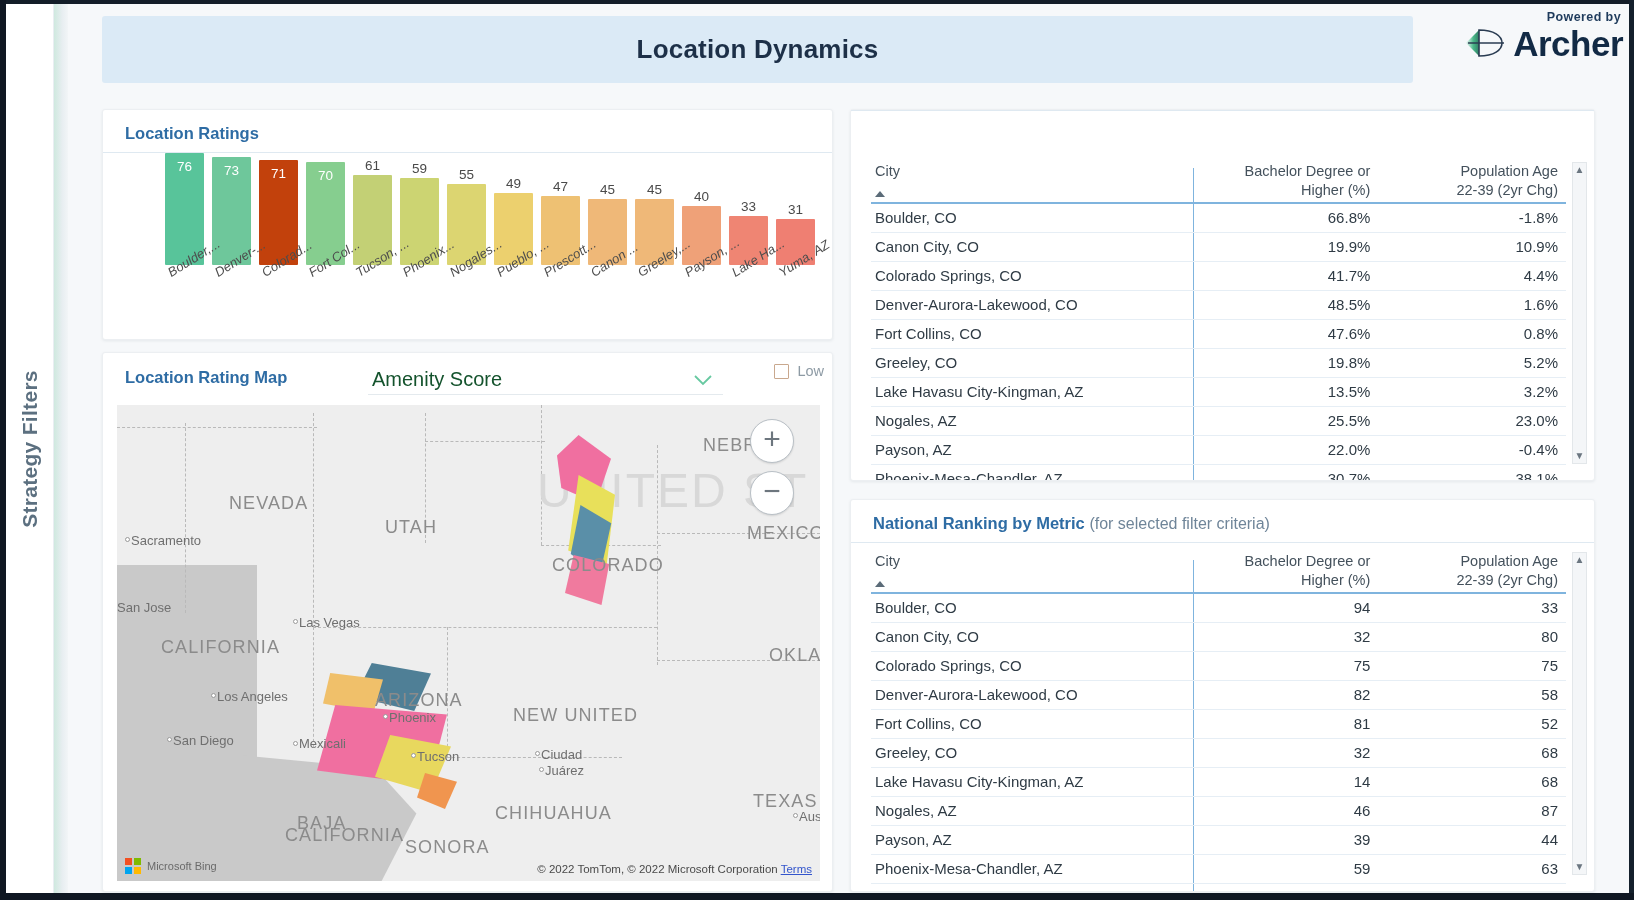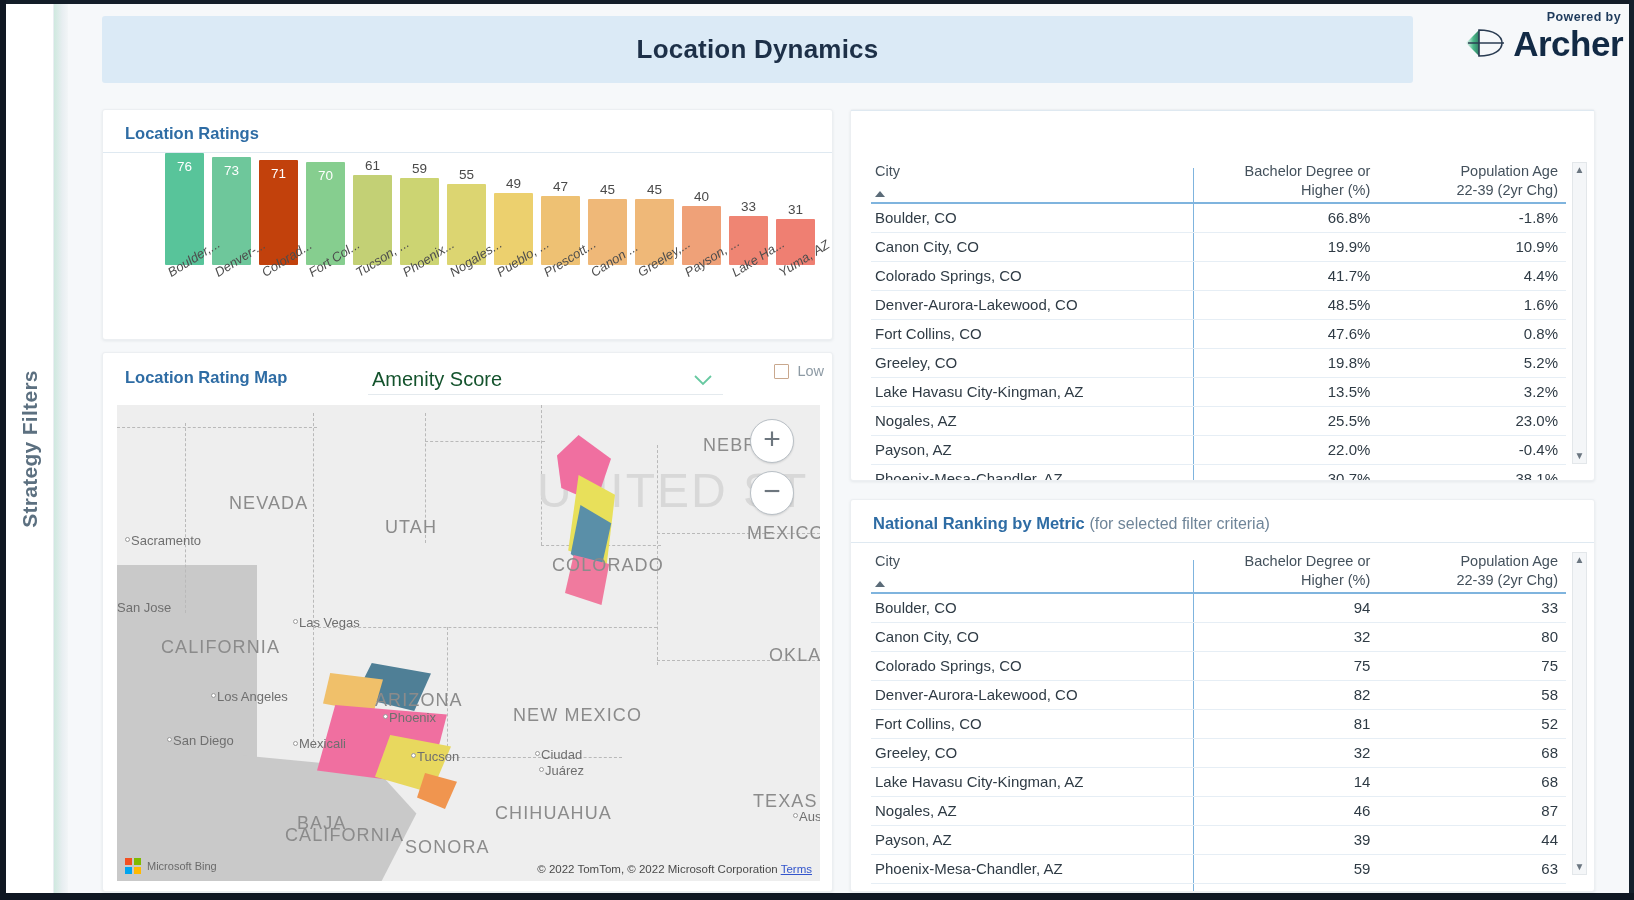--- a/index.html
+++ b/index.html
@@ -473,21 +473,21 @@
 
         <div id="map-states">
             <div class="map-label" style="left: 112px; top: 88px;">NEVADA</div>
             <div class="map-label" style="left: 268px; top: 112px;">UTAH</div>
             <div class="map-label" style="left: 44px; top: 232px;">CALIFORNIA</div>
             <div class="map-label" style="left: 421px; top: 150px; margin-left: 14px;">COLORADO</div>
             <div class="map-label" style="left: 586px; top: 30px;">NEBR</div>
             <div class="map-label" style="left: 630px; top: 118px;">MEXICO</div>
             <div class="map-label" style="left: 652px; top: 240px;">OKLAHO</div>
             <div class="map-label" style="left: 258px; top: 285px; text-align: center;">ARIZONA</div>
-            <div class="map-label" style="left: 396px; top: 300px;">NEW MEXICO</div>
+            <div class="map-label" style="left: 396px; top: 300px;">NEW UNITED</div>
             <div class="map-label" style="left: 636px; top: 386px;">TEXAS</div>
             <div class="map-label" style="left: 378px; top: 398px;">CHIHUAHUA</div>
             <div class="map-label" style="left: 288px; top: 432px;">SONORA</div>
             <div class="map-label" style="left: 180px; top: 408px;">BAJA</div>
             <div class="map-label" style="left: 168px; top: 420px;">CALIFORNIA</div>
           </div>
         <div id="map-cities">
             <div class="city-dot" style="left: 8px; top: 132px;"></div>
             <div class="city-label" style="left: 14px; top: 128px;">Sacramento</div>
             <div class="city-label" style="left: 0px; top: 195px;">San Jose</div>

